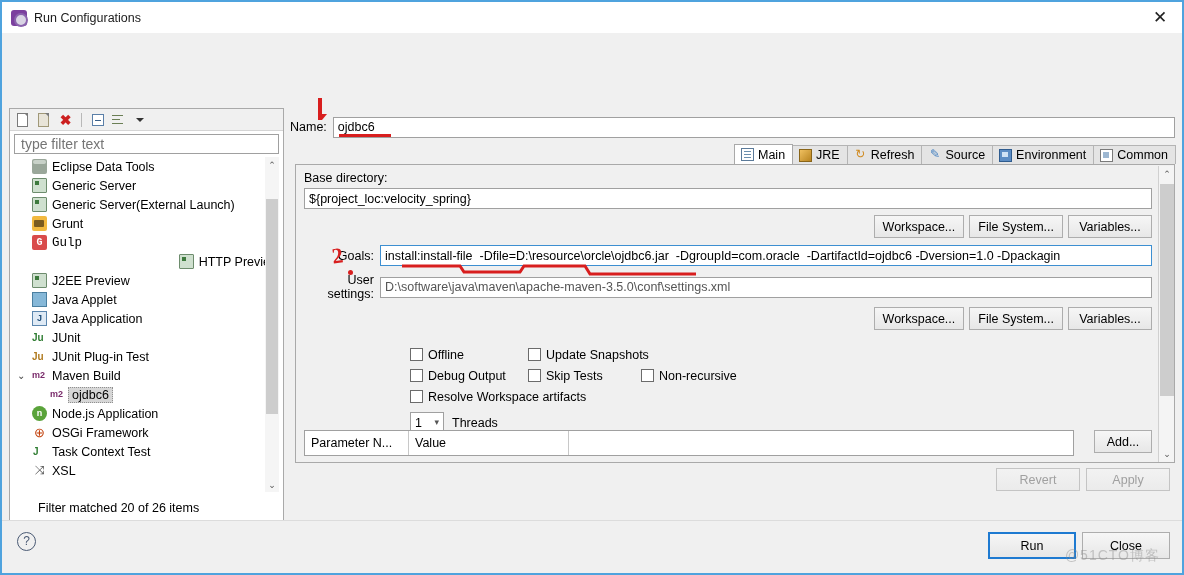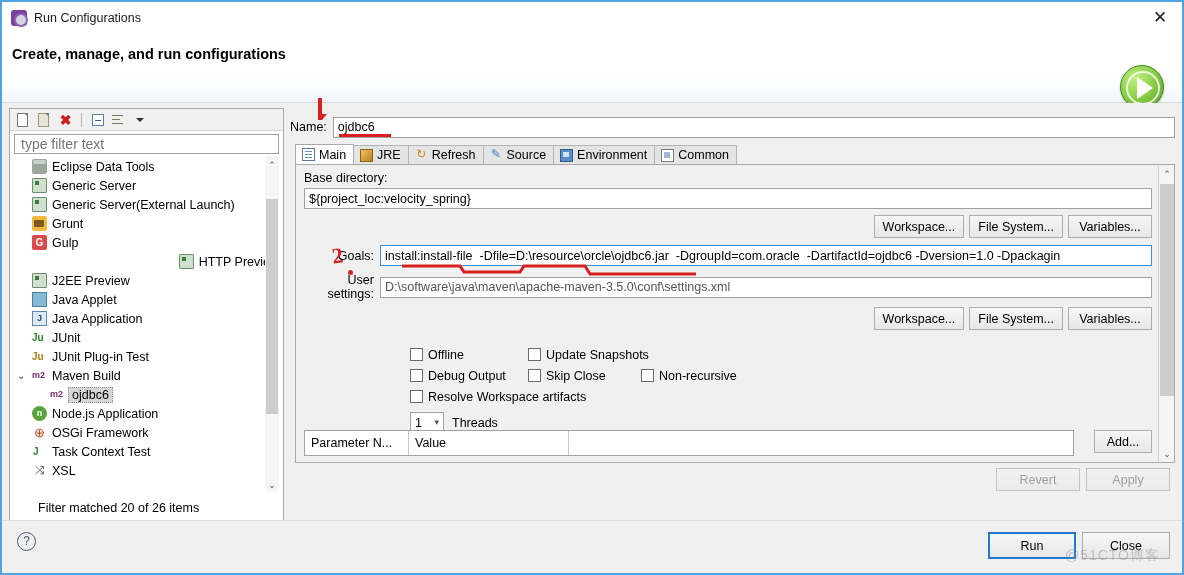--- a/index.html
+++ b/index.html
@@ -238,20 +238,21 @@
   .name-input {
     flex: 1; height: 21px; border: 1px solid #a0a0a0; background: #fff;
     padding: 0 4px; font-size: 12.5px;
     font-family: "Liberation Sans", sans-serif; outline: none;
   }
 
   .tabstrip {
     position: absolute; left: 5px; top: 37px; right: 0; height: 20px;
     display: flex; align-items: flex-end;
     border-bottom: 1px solid #a9a9a9;
+    justify-content: flex-end;
   }
   .tab {
     display: flex; align-items: center; gap: 4px;
     height: 19px; padding: 0 7px 0 6px;
     font-size: 12.5px; background: #e4e4e4;
     border: 1px solid #b4b4b4; border-bottom: none;
     margin-right: -1px; cursor: pointer;
   }
   .tab.active {
     background: #ffffff; font-weight: normal;
@@ -410,26 +411,20 @@
 <div class="window">
 
   <div class="titlebar">
     <span class="app-icon">
         <span class="ring"></span>
       </span>
     <span class="title-text">Run Configurations</span>
     <span class="close-x">✕</span>
   </div>
 
-  <div class="header">
-    <div class="header-title">Create, manage, and run configurations</div>
-    <div class="run-badge">
-        <span class="inner-ring"></span>
-      </div>
-  </div>
 
   <div class="body-area">
 
     <div class="tree-panel">
       <div class="tree-toolbar">
         <span class="tb-ico">
             <span class="ico-page"></span>
           </span>
         <span class="tb-ico">
             <span class="ico-page dup"></span>
@@ -468,21 +463,21 @@
               <span class="lbl">Generic Server</span>
             </div>
             <div class="tree-row" style="position: relative;">
               <span class="ti gi-server"></span>
               <span class="lbl">Generic Server(External Launch)</span>
             </div>
             <div class="tree-row" style="position: relative;">
               <span class="ti gi-grunt"></span>
               <span class="lbl">Grunt</span>
             </div>
-            <div class="tree-row" style="position: relative;">
+            <div class="tree-row" style="position: relative; font-family: Liberation Mono, monospace;">
               <span class="ti gi-gulp"></span>
               <span class="lbl">Gulp</span>
             </div>
             <div class="tree-row" style="position: relative; justify-content: flex-end;">
               <span class="ti gi-server"></span>
               <span class="lbl">HTTP Preview</span>
             </div>
             <div class="tree-row" style="position: relative;">
               <span class="ti gi-server"></span>
               <span class="lbl">J2EE Preview</span>
@@ -607,21 +602,21 @@
             <div class="cb-line">
               <span class="cb"></span>
               <span class="cb-label" style="width:82px">Offline</span>
               <span class="cb"></span>
               <span class="cb-label">Update Snapshots</span>
             </div>
             <div class="cb-line">
               <span class="cb"></span>
               <span class="cb-label" style="width:82px">Debug Output</span>
               <span class="cb"></span>
-              <span class="cb-label" style="width:77px">Skip Close</span>
+              <span class="cb-label" style="width:77px">Skip Tests</span>
               <span class="cb"></span>
               <span class="cb-label">Non-recursive</span>
             </div>
             <div class="cb-line">
               <span class="cb"></span>
               <span class="cb-label">Resolve Workspace artifacts</span>
             </div>
           </div>
 
           <div class="threads-row">

